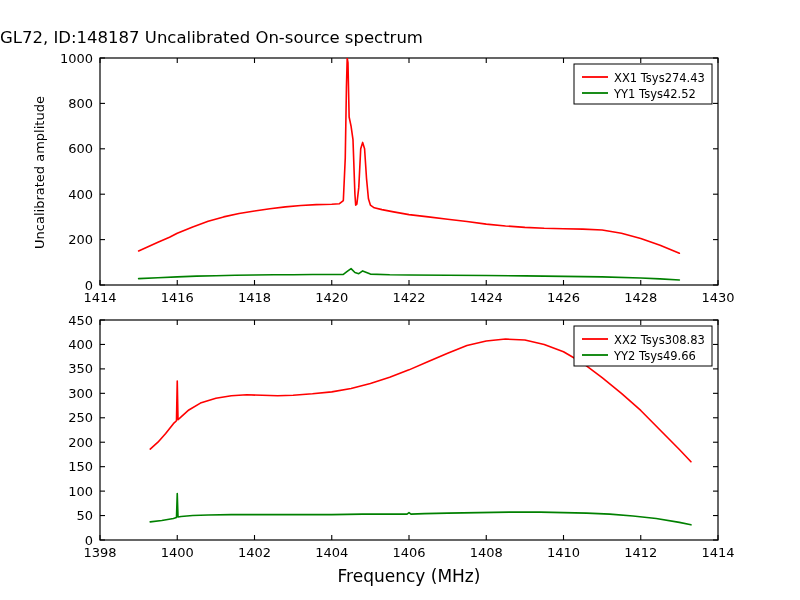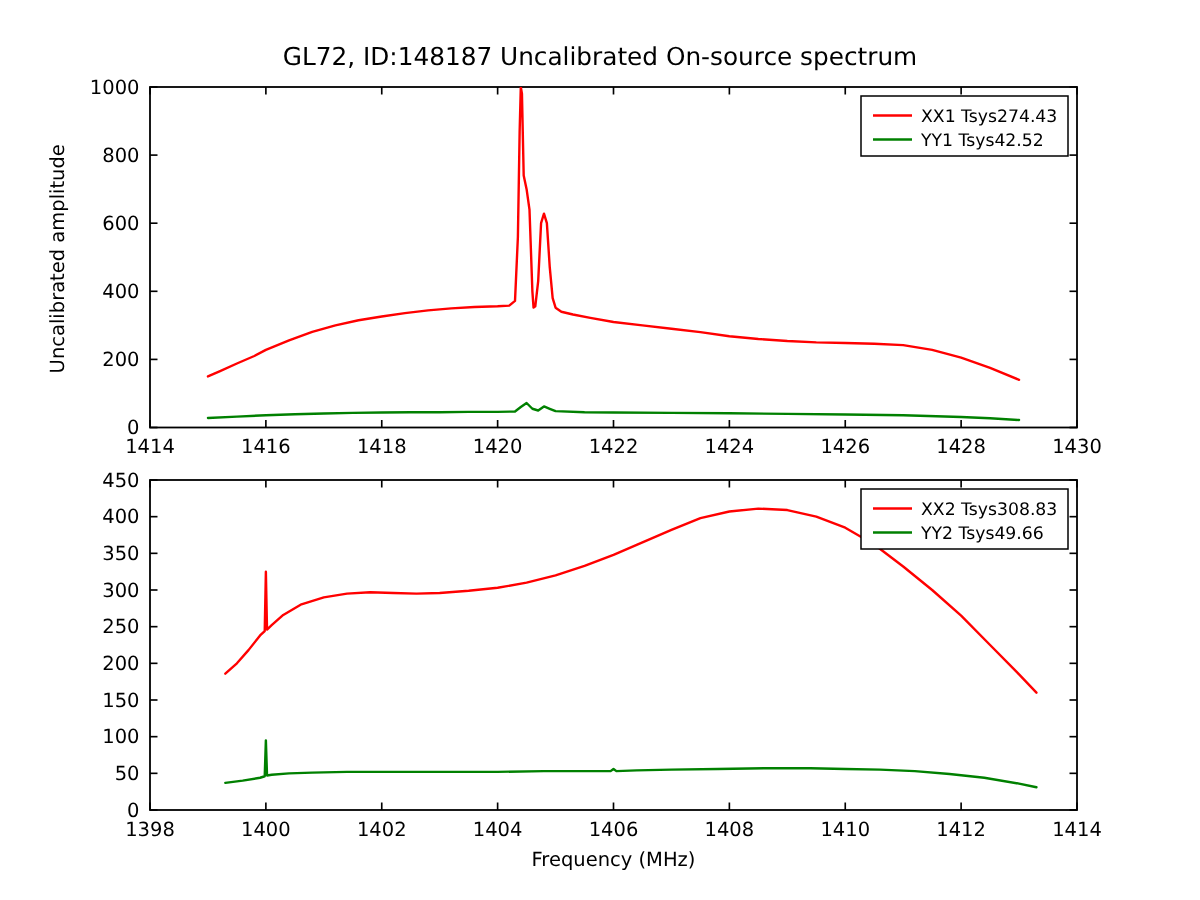--- a/index.html
+++ b/index.html
@@ -17,35 +17,34 @@
     position: relative;
     width: 800px;
     height: 600px;
     background: #ffffff;
   }
   .fig-title {
     position: absolute;
     left: 0;
     top: 28px;
     width: 800px;
-    text-align: center;
     font-size: 16.5px;
     color: #000000;
     letter-spacing: 0px;
   }
   .axis-label-y {
     position: absolute;
     font-size: 13px;
     color: #000000;
     transform-origin: 50% 50%;
     white-space: nowrap;
   }
   .axis-label-x {
     position: absolute;
-    font-size: 13px;
+    font-size: 17px;
     color: #000000;
     text-align: center;
     white-space: nowrap;
   }
   svg { display: block; }
   .plot-svg {
     position: absolute;
     left: 0;
     top: 0;
   }

